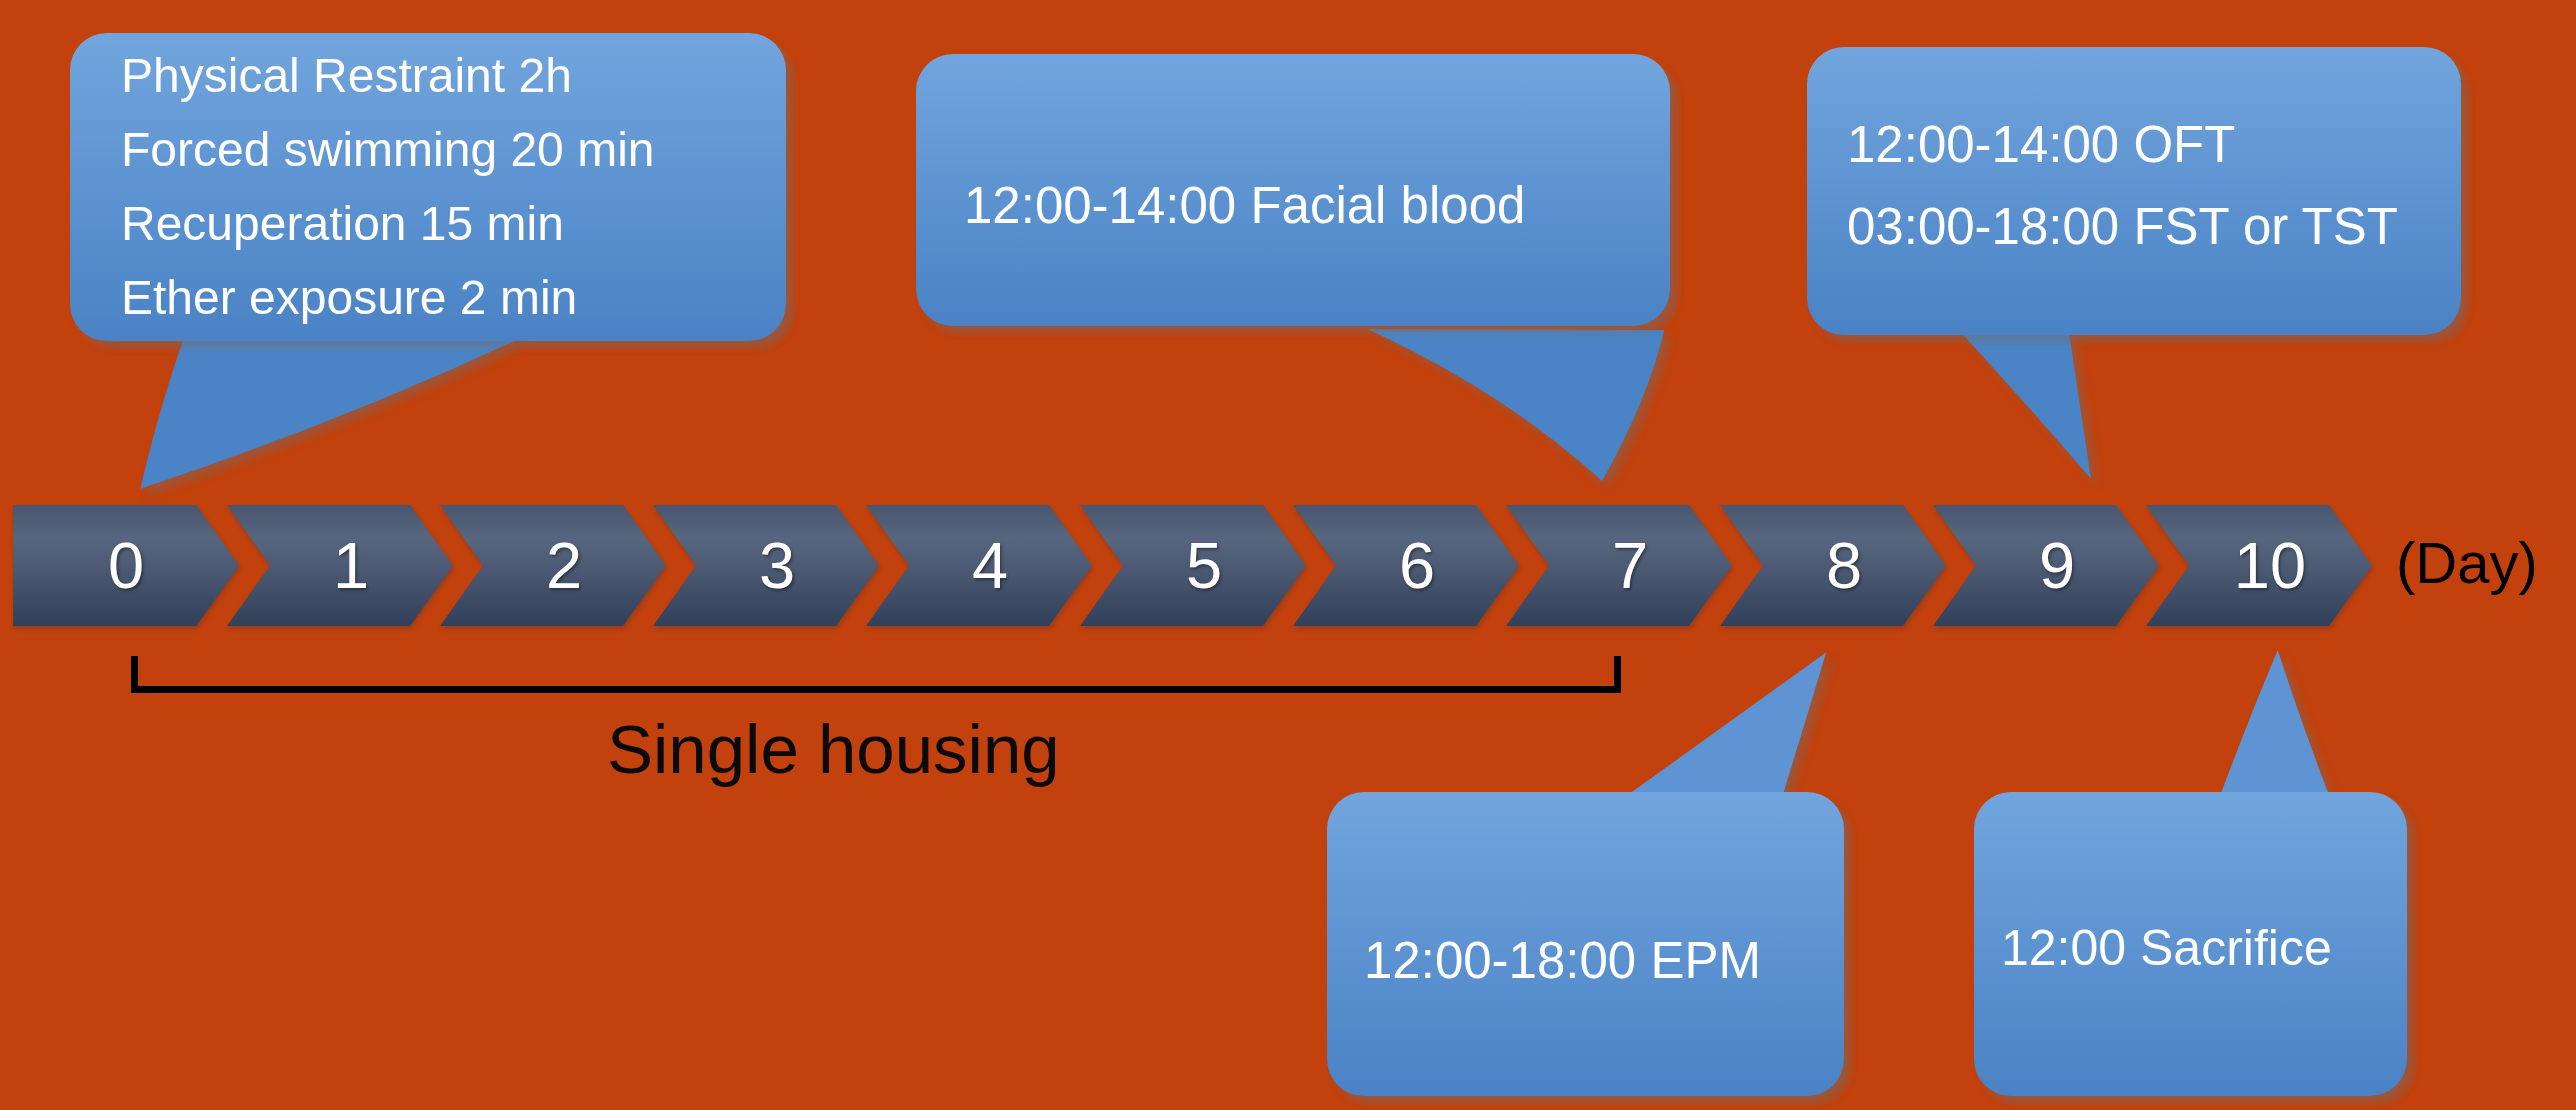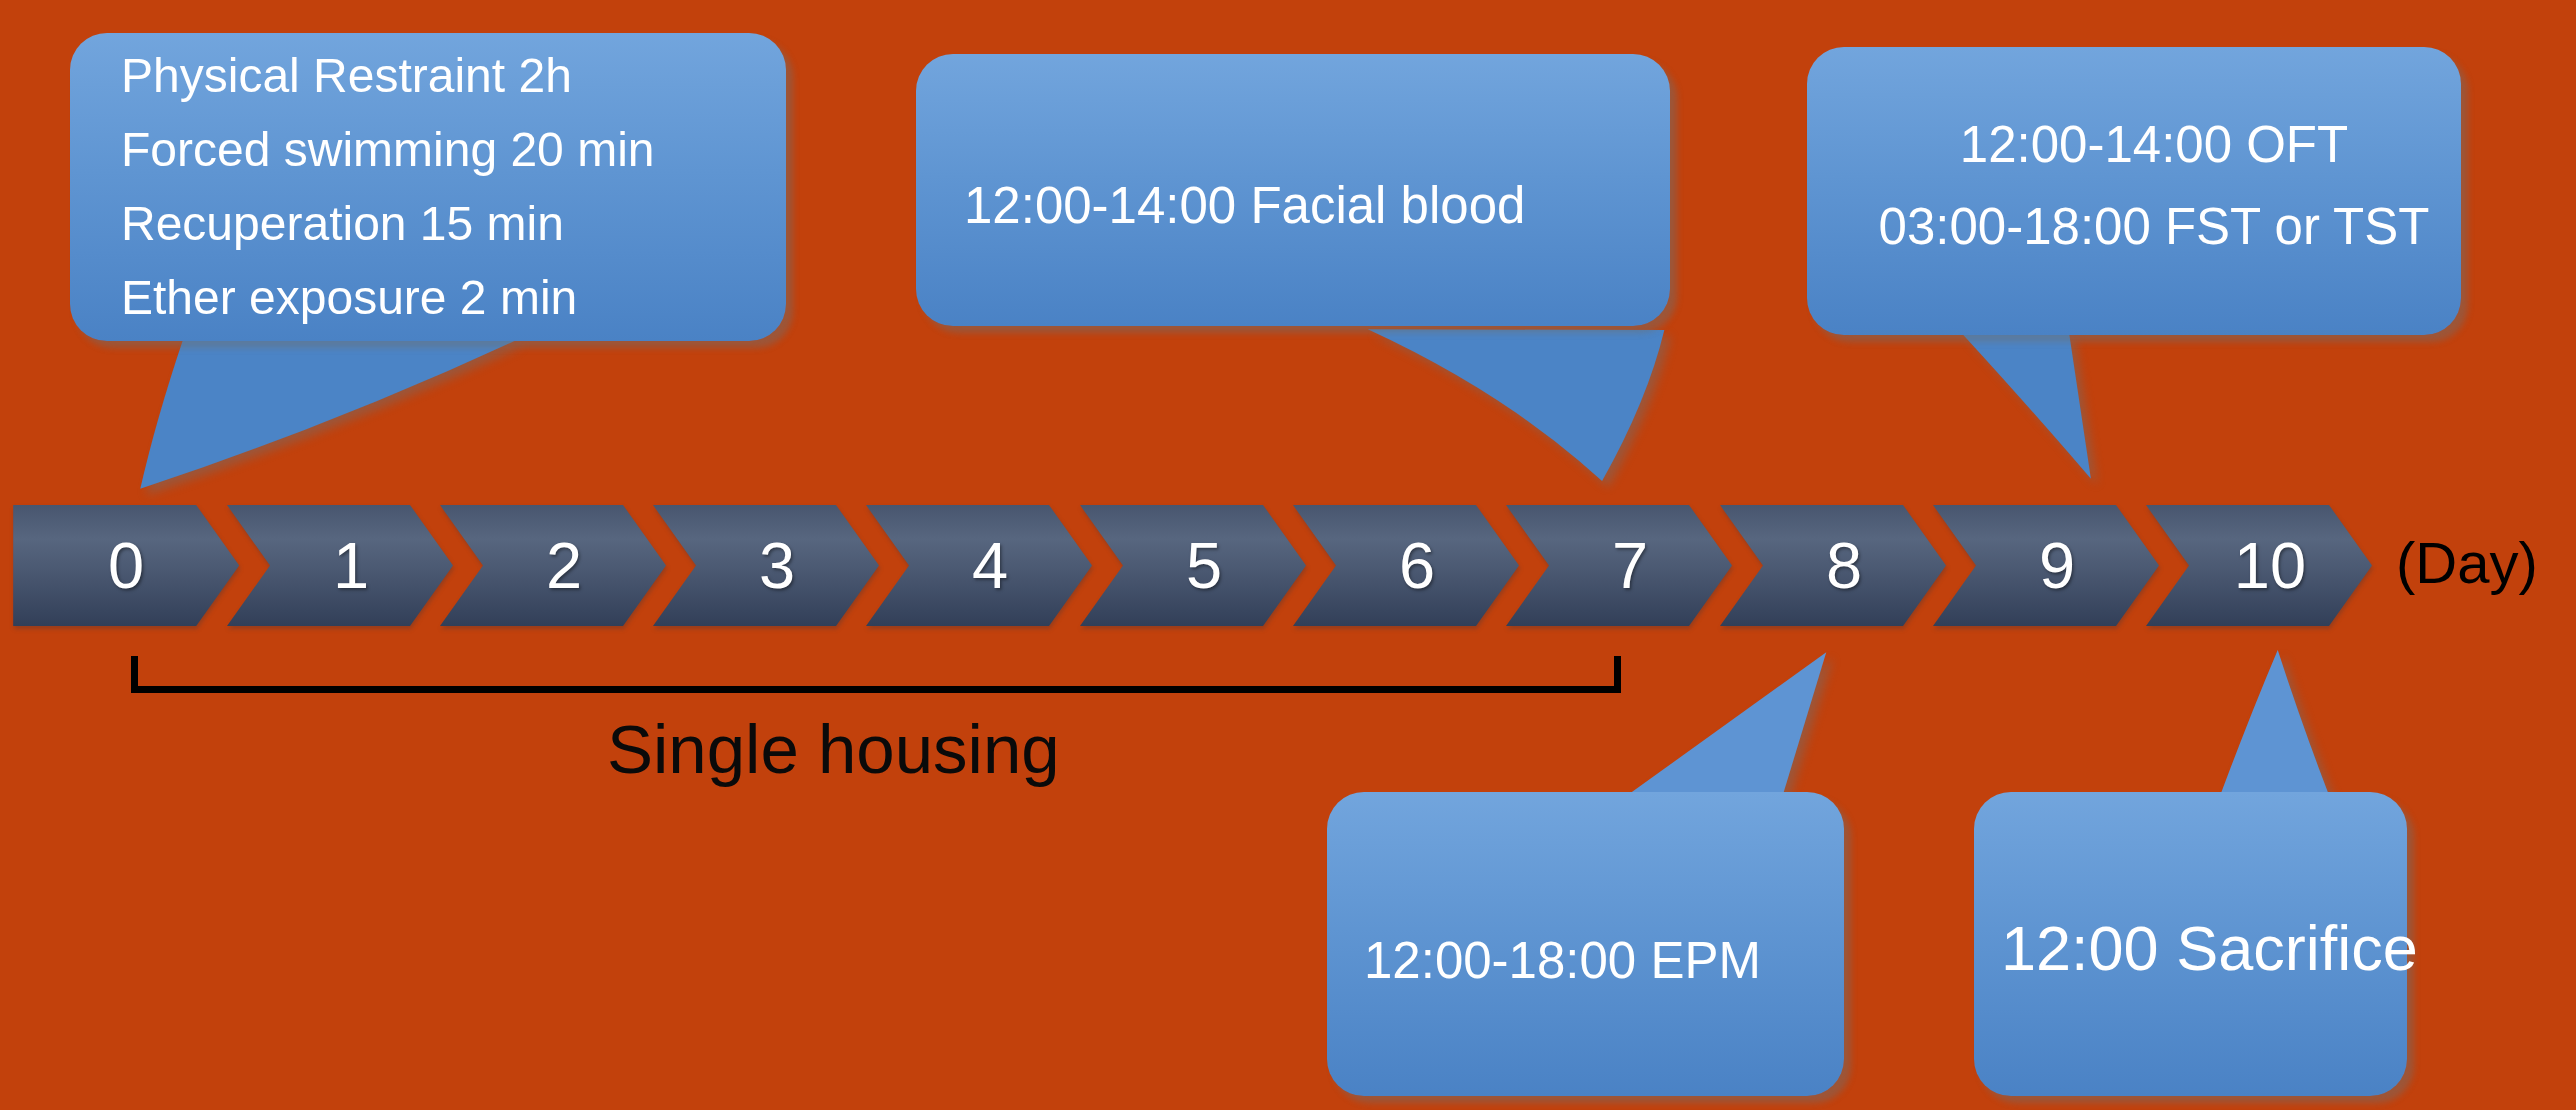--- a/index.html
+++ b/index.html
@@ -24,24 +24,24 @@
     justify-content:center;
     box-sizing:border-box;
     z-index:3;
   }
   .bubble .line{white-space:nowrap;}
 
   .bubble-stress{left:70px;top:33px;width:716px;height:308px;padding-left:51px;font-size:48px;line-height:74px;}
   .bubble-blood{left:916px;top:54px;width:754px;height:272px;padding-left:48px;font-size:51px;line-height:80px;}
   .bubble-blood .text-block{margin-top:31px;}
   .bubble-oft{left:1807px;top:47px;width:654px;height:288px;padding-left:40px;font-size:51px;line-height:82px;}
-  .bubble-oft .text-block{margin-top:-9.3px;text-align:center;}
+  .bubble-oft .text-block{margin-top:-9.3px;}
   .bubble-epm{left:1327px;top:792px;width:517px;height:304px;padding-left:37px;font-size:51px;line-height:70px;}
   .bubble-epm .text-block{margin-top:33px;}
-  .bubble-sacrifice{left:1974px;top:792px;width:433px;height:304px;padding-left:27px;font-size:63px;line-height:69px;}
+  .bubble-sacrifice{left:1974px;top:792px;width:433px;height:304px;padding-left:27px;font-size:50px;line-height:69px;}
   .bubble-sacrifice .text-block{margin-top:9.3px;}
 
   
   .tails{
     position:absolute;left:0;top:0;width:2576px;height:1110px;
     z-index:2;
   }
   .tail-down{fill:#4b84c6;filter:drop-shadow(8px 8px 6px rgba(110,110,110,0.45));}
   .tail-up{fill:#5e94d3;filter:drop-shadow(8px 8px 6px rgba(110,110,110,0.45));}
 

